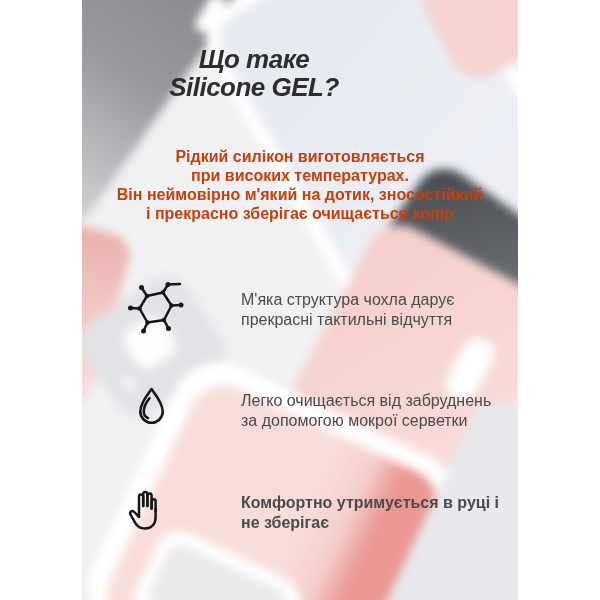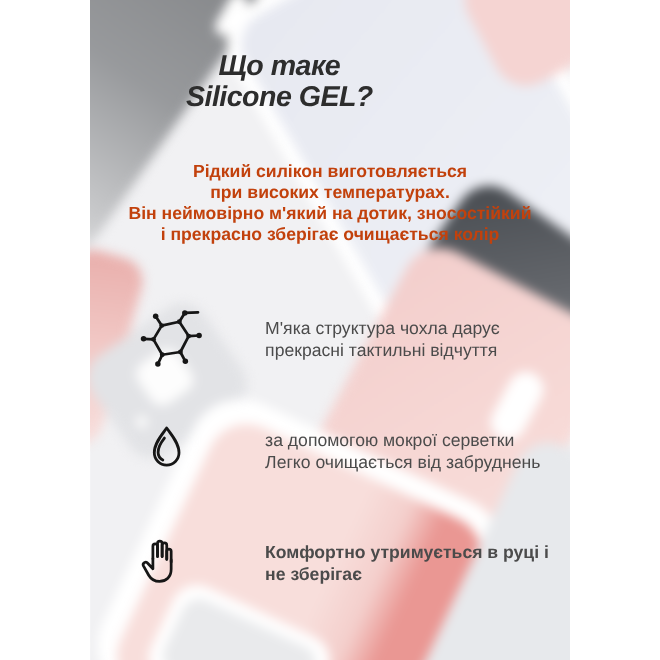--- a/index.html
+++ b/index.html
@@ -114,22 +114,22 @@
     <div>прекрасні тактильні відчуття</div>
   </div>
 
   <div class="icon" style="left:133px;top:385px;width:37px;height:49px;">
     <svg viewBox="0 0 36 48">
       <path class="stroke" d="M18 4 C14 9.5 7 17.5 7 26 a11 11 0 0 0 22 0 C29 17.5 22 9.5 18 4 Z"></path>
       <path class="stroke" d="M16 13 c-3.2 4 -5.6 8.2 -5.6 12.6 a7.6 7.6 0 0 0 4.2 6.9"></path>
     </svg>
   </div>
   <div class="feature-text" style="top:391px;">
+    <div>Легко очищається від забруднень</div>
     <div>за допомогою мокрої серветки</div>
-    <div>Легко очищається від забруднень</div>
   </div>
 
   <div class="icon" style="left:127px;top:487px;width:40px;height:46px;">
     <svg viewBox="0 0 40 46">
       <path class="stroke" d="M12 21 L12 9.6 a2.1 2.1 0 0 1 4.2 0 V19"></path>
       <path class="stroke" d="M16.2 19 V7 a2.1 2.1 0 0 1 4.2 0 v12"></path>
       <path class="stroke" d="M20.4 19 V8.6 a2.1 2.1 0 0 1 4.2 0 V21.5"></path>
       <path class="stroke" d="M24.6 21.5 v-7.3 a2 2 0 0 1 4 0 V24"></path>
       <path class="stroke" d="M28.6 22 v8.5 c0 7 -4.6 11 -10.6 11 c-4.6 0 -7.6 -1.8 -9.8 -5.6 L3.4 27.4 a2.3 2.3 0 0 1 3.9 -2.4 L12 30 V21"></path>
     </svg>

